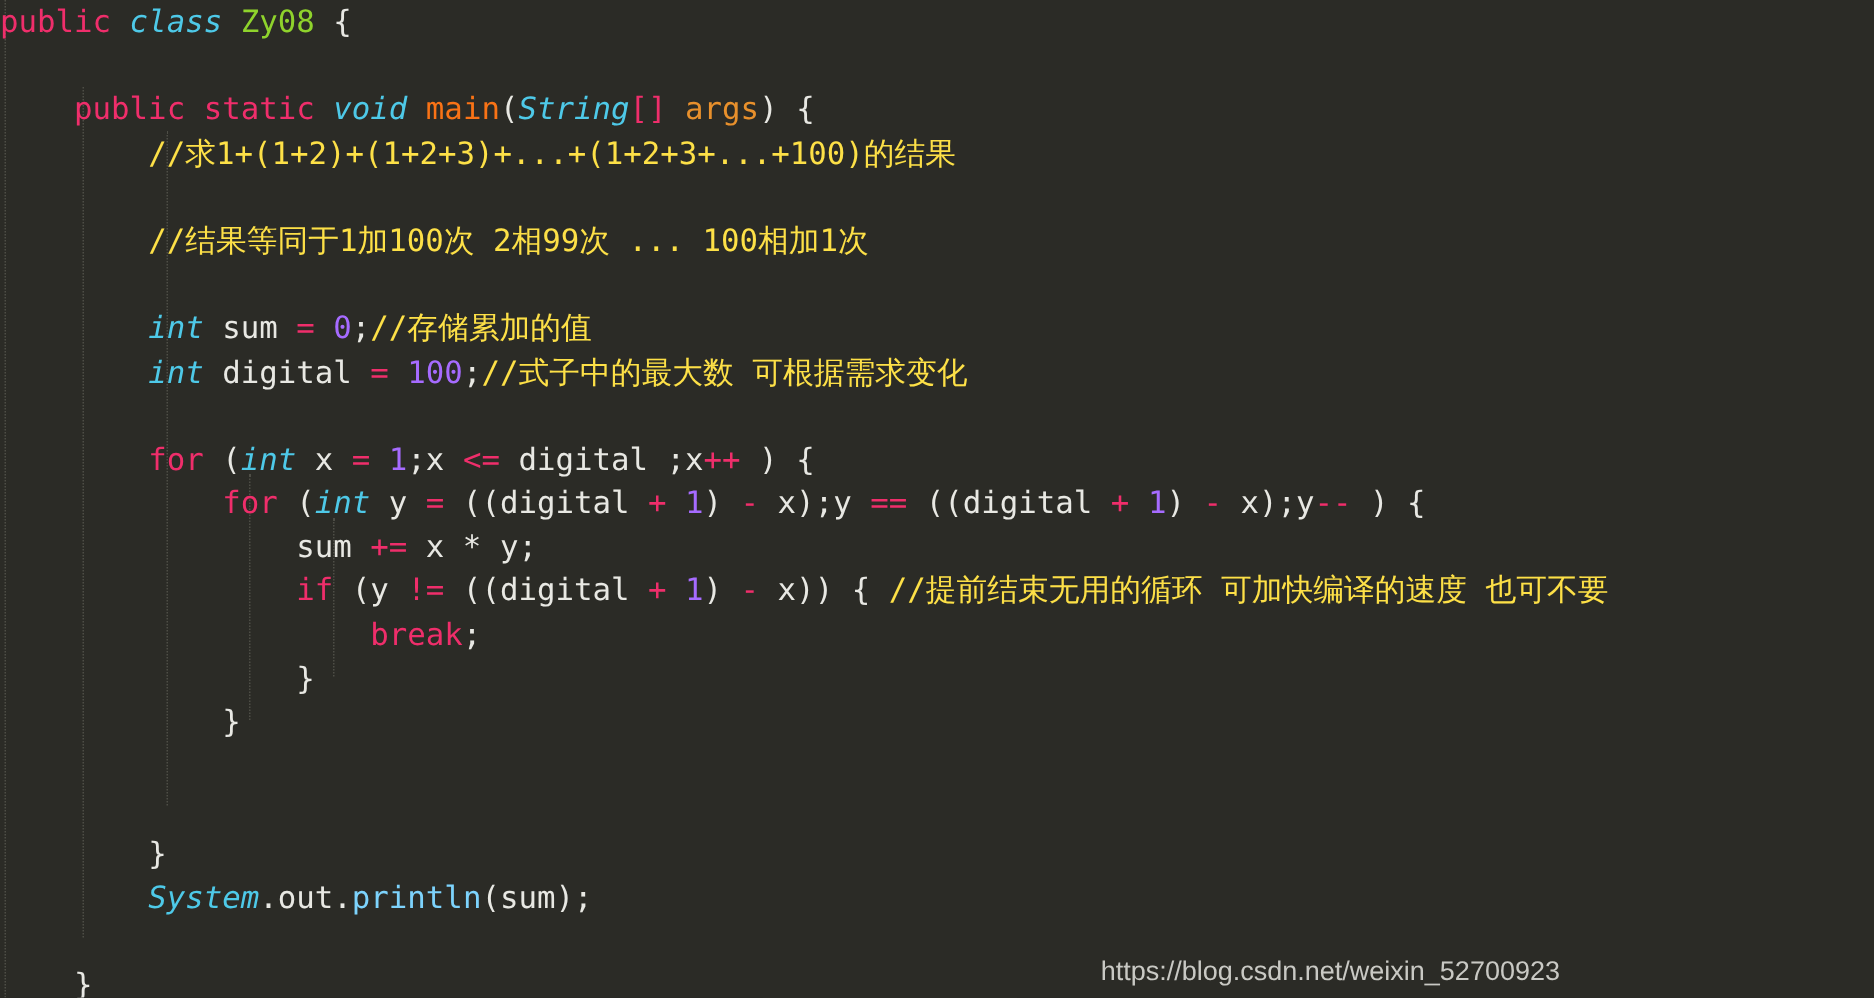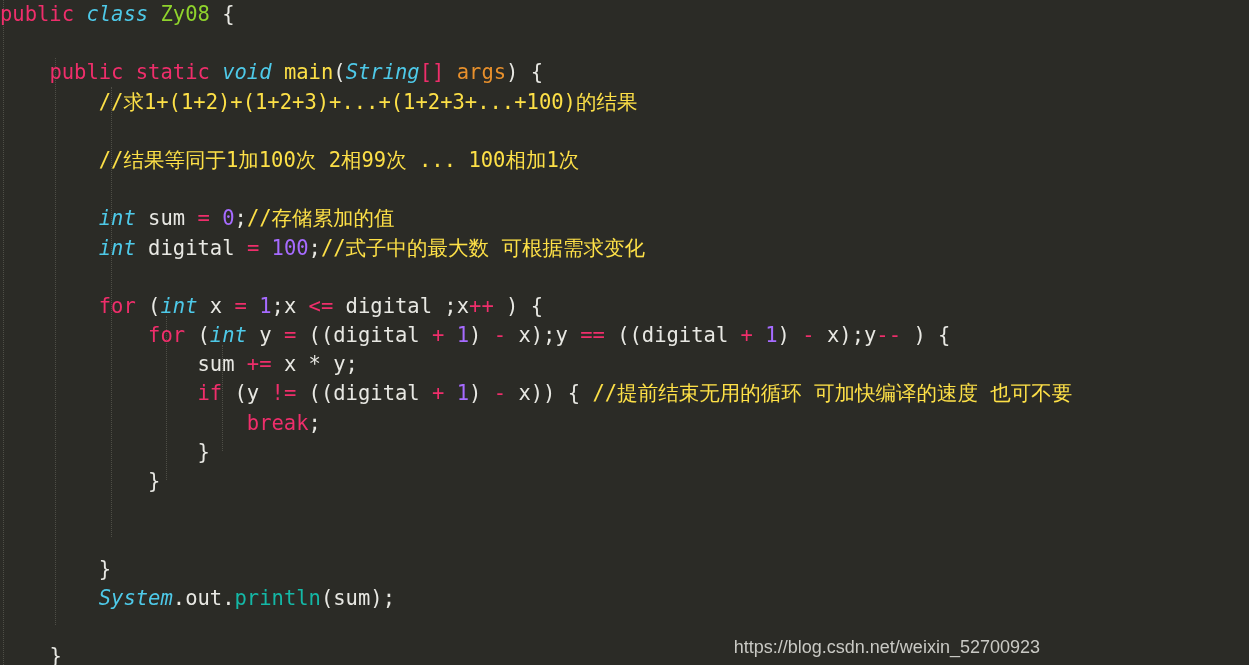--- a/index.html
+++ b/index.html
@@ -46,26 +46,26 @@
   #code .line {
     display: block;
     height: 29.2px;
     padding-left: 0px;
   }
 
   
   .kw       { color: #ef2e6b; }                 
   .type     { color: #4ec9e8; font-style: italic; }   
   .cls      { color: #8fd32c; }                 
-  .fn       { color: #fde047; }                 
+  .fn       { color: #f97316; }                 
   .param    { color: #e8902c; }   
   .num      { color: #a66bff; }                 
   .op       { color: #ef2e6b; }                 
   .plain    { color: #e8e8e3; }                 
-  .method   { color: #14b8a6; }                 
+  .method   { color: #7dd3fc; }                 
   .cmt      { color: #fde047; }                 
 
   #watermark {
     position: absolute;
     right: 10px;
     bottom: 7px;
     z-index: 3;
     font-family: "Liberation Sans", sans-serif;
     font-size: 18px;
     color: #c9c9c4;

